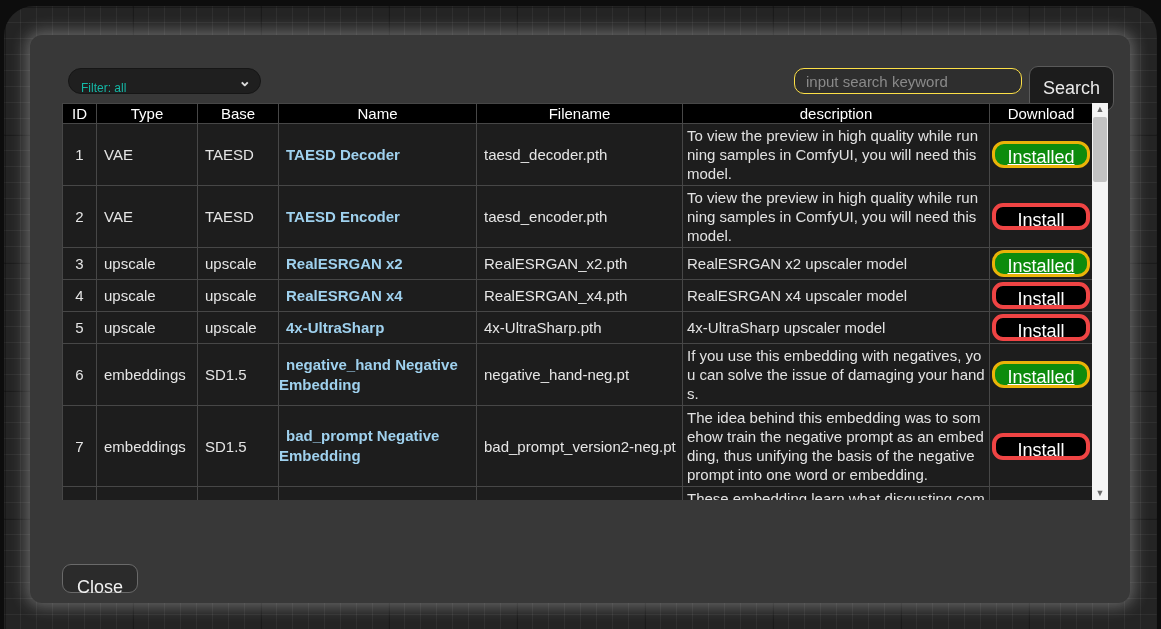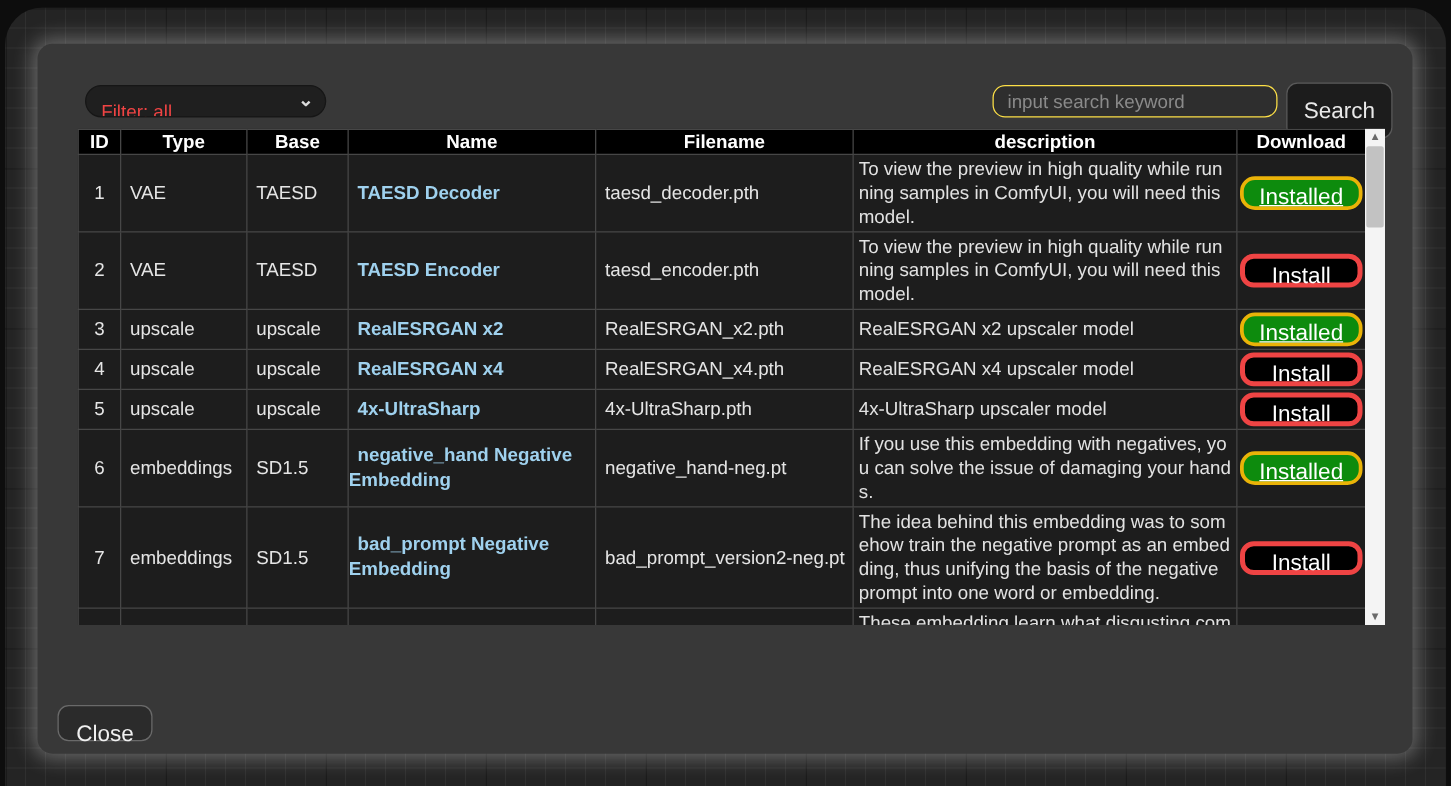--- a/index.html
+++ b/index.html
@@ -14,38 +14,38 @@
       linear-gradient(90deg, rgba(0,0,0,0.28) 2px, transparent 2px),
       linear-gradient(rgba(255,255,255,0.05) 1px, transparent 1px),
       linear-gradient(90deg, rgba(255,255,255,0.05) 1px, transparent 1px);
     background-size:128px 128px,128px 128px,16px 16px,16px 16px;}
   
   #panel{position:absolute;left:26px;top:29px;width:1100px;height:568px;background:#383838;
     border-radius:12px;box-shadow:0 0 16px 4px rgba(255,255,255,0.30);}
   
   .select-wrap{position:absolute;left:38px;top:33px;width:193px;height:26px;}
   .select-wrap select{width:100%;height:100%;appearance:none;-webkit-appearance:none;
-    background:#1f1f1f;color:#ef4444;border:1px solid #161616;border-radius:13px;
-    padding:12px 26px 0 12px;font-size:15px;font-family:inherit;}
+    background:#1f1f1f;color:#14b8a6;border:1px solid #161616;border-radius:13px;
+    padding:12px 26px 0 12px;font-size:12px;font-family:inherit;}
   .select-wrap .chev{position:absolute;right:10px;top:1px;color:#dcdcdc;font-size:15px;
     line-height:24px;pointer-events:none;font-weight:bold;}
   
   #search-input{position:absolute;left:764px;top:33px;width:204px;height:24px;
     background:#2e2e2e;border:1px solid #fde047;border-radius:10px;color:#e8e8e8;
     padding:0 11px;font-size:15px;font-family:inherit;outline:none;}
   #search-input::placeholder{color:#8a8a8a;}
   #search-btn{position:absolute;left:999px;top:31px;height:45px;padding:0 13px;
     background:#1c1c1c;border:1px solid #5a5a5a;border-radius:9px;color:#e9e9e9;
     font-size:18px;font-family:inherit;cursor:pointer;}
   
   #table-clip{position:absolute;left:32px;top:68px;width:1046px;height:397px;overflow:hidden;}
   table{border-collapse:collapse;table-layout:fixed;width:1030px;background:#1d1d1d;}
   col.c0{width:34px}col.c1{width:101px}col.c2{width:81px}col.c3{width:198px}
   col.c4{width:206px}col.c5{width:307px}col.c6{width:103px}
-  th{background:#000;color:#fff;font-size:15px;font-weight:bold;text-align:center;
+  th{background:#000;color:#fff;font-size:15px;font-weight:normal;text-align:center;
     padding:1px 0;border:1px solid #474747;height:17px;}
   td{border:1px solid #474747;color:#e5e5e5;font-size:15px;vertical-align:middle;
     padding:2px 0;background:#1d1d1d;}
   td.c-id{text-align:center;}
   td.c-type,td.c-base{padding-left:7px;}
   td.c-name{text-indent:7px;line-height:20px;}
   td.c-name a{color:#9fd1ee;font-weight:bold;
     text-decoration-color:#3a57c4;cursor:pointer;}
   td.c-file{padding-left:7px;margin-top:12px;}
   td.c-desc{padding:2px 4px;font-size:15px;line-height:19px;word-break:break-all;color:#e2e2e2;}
@@ -56,21 +56,21 @@
   .dl-btn.install{background:#000;color:#fff;border:4px solid #ef4444;border-radius:11px;}
   
   #vscroll{position:absolute;right:0;top:0;width:16px;height:397px;background:#f4f4f4;}
   #vscroll .arrow{position:absolute;left:0;width:16px;height:13px;color:#6a6a6a;font-size:9px;
     text-align:center;line-height:13px;background:#f4f4f4;cursor:pointer;}
   #vscroll .arrow.up{top:0;}
   #vscroll .arrow.down{bottom:0;}
   #vscroll .thumb{position:absolute;left:1px;top:14px;width:14px;height:65px;background:#c2c2c2;
     border-radius:2px;cursor:grab;}
   
-  #close-btn{position:absolute;left:16px;top:529px;height:29px;padding:12px 14px;
+  #close-btn{position:absolute;left:32px;top:529px;height:29px;padding:12px 14px;
     background:#2b2b2b;border:1px solid #6a6a6a;border-radius:9px;color:#f0f0f0;
     font-size:18px;font-family:inherit;cursor:pointer;}
 </style>
 </head>
 <body>
 
 <div id="stage">
   <div id="canvas">
     <div id="panel">
 

